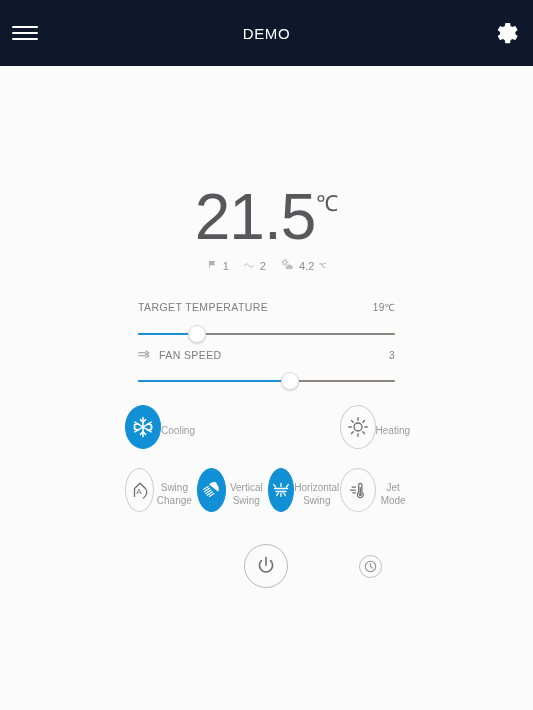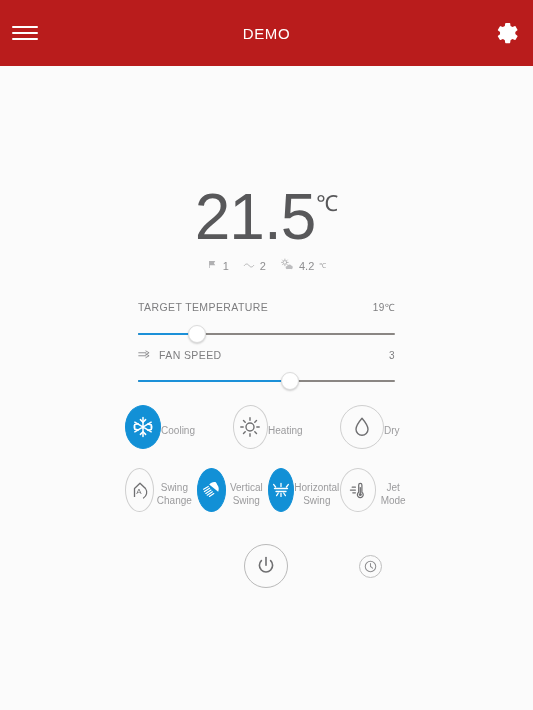--- a/index.html
+++ b/index.html
@@ -8,21 +8,21 @@
     background: #fbfbfb;
     font-family: "Liberation Sans", sans-serif;
     overflow: hidden;
   }
   .app { position: relative; width: 533px; height: 710px; background: #fbfbfb; }
 
   
   .header {
     position: absolute; left: 0; top: 0;
     width: 533px; height: 66px;
-    background: #b91c1c;
+    background: #0f172a;
     display: flex; align-items: center;
   }
   .hamburger {
     position: absolute; left: 12px; top: 50%; transform: translateY(-50%);
     width: 26px; height: 20px;
     display: flex; flex-direction: column; justify-content: space-between;
     padding: 3px 0; cursor: pointer;
   }
   .hamburger span { display: block; height: 2px; background: #ffffff; border-radius: 1px; }
   .header-title {
@@ -229,28 +229,20 @@
           <svg width="24" height="24" viewBox="0 0 24 24" aria-hidden="true">
             <g stroke="#6f6f71" stroke-width="1.4" stroke-linecap="round" fill="none">
               <circle cx="12" cy="12" r="4"></circle>
               <path d="M12 2.8v2.4M12 18.8v2.4M2.8 12h2.4M18.8 12h2.4M5.5 5.5l1.7 1.7M16.8 16.8l1.7 1.7M18.5 5.5l-1.7 1.7M7.2 16.8l-1.7 1.7"></path>
             </g>
           </svg>
         </div>
         <div class="mode-label">Heating</div>
       </div>
 
-      <div class="mode-cell">
-        <div class="mode-circle">
-          <svg width="22" height="24" viewBox="0 0 22 24" aria-hidden="true">
-            <path fill="none" stroke="#6f6f71" stroke-width="1.4" stroke-linejoin="round" d="M11 3.2c0 0-6 7-6 11a6 6 0 0 0 12 0c0-4-6-11-6-11z"></path>
-          </svg>
-        </div>
-        <div class="mode-label">Dry</div>
-      </div>
 
 
     </div>
   </div>
 
   <div class="modes" style="top:468px;">
     <div class="mode-row">
 
       <div class="mode-cell">
         <div class="mode-circle">

